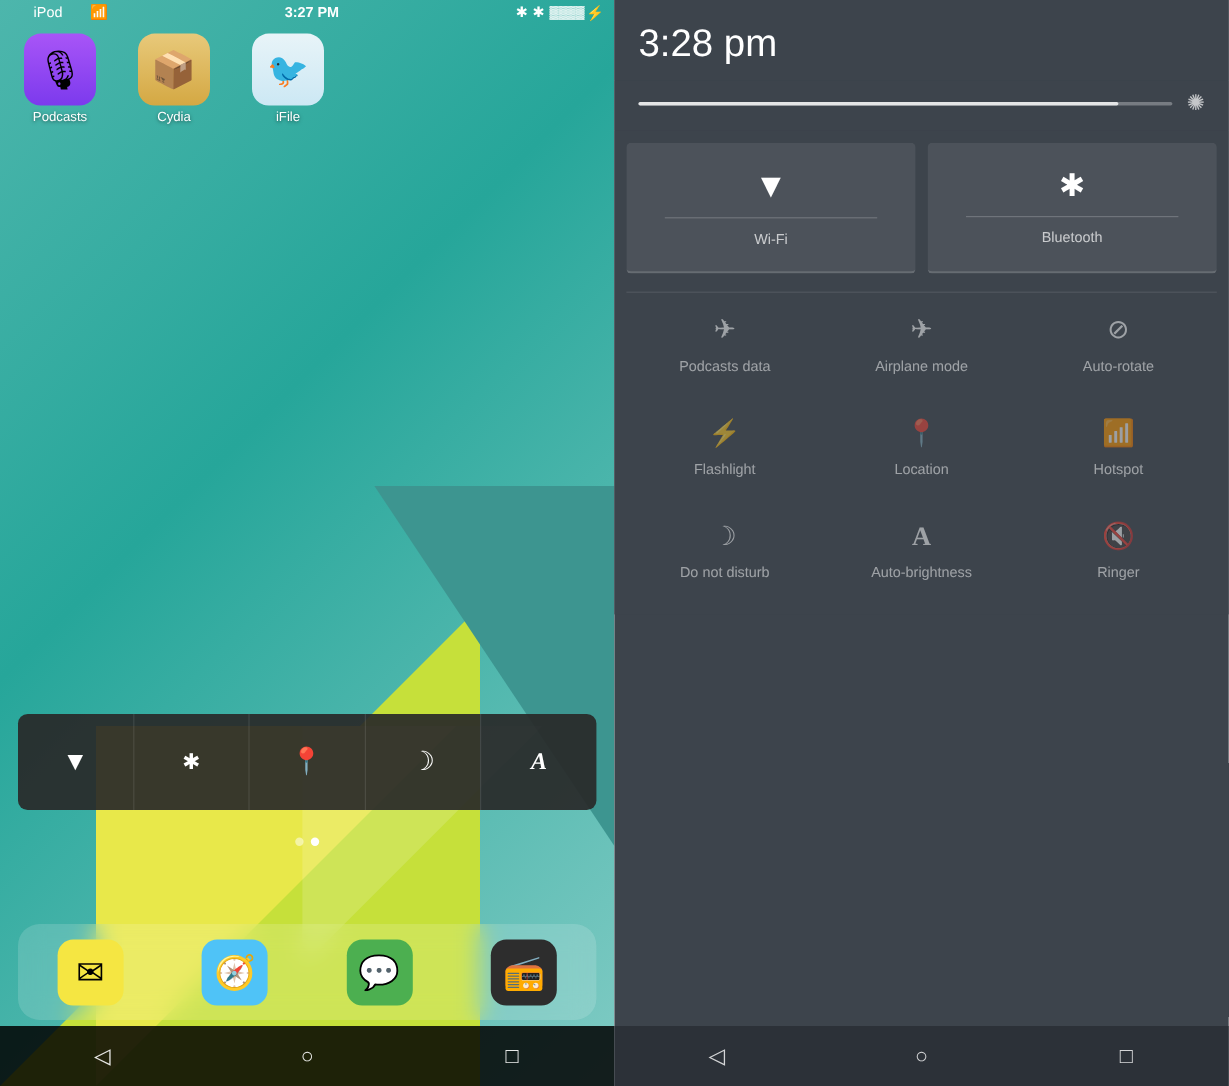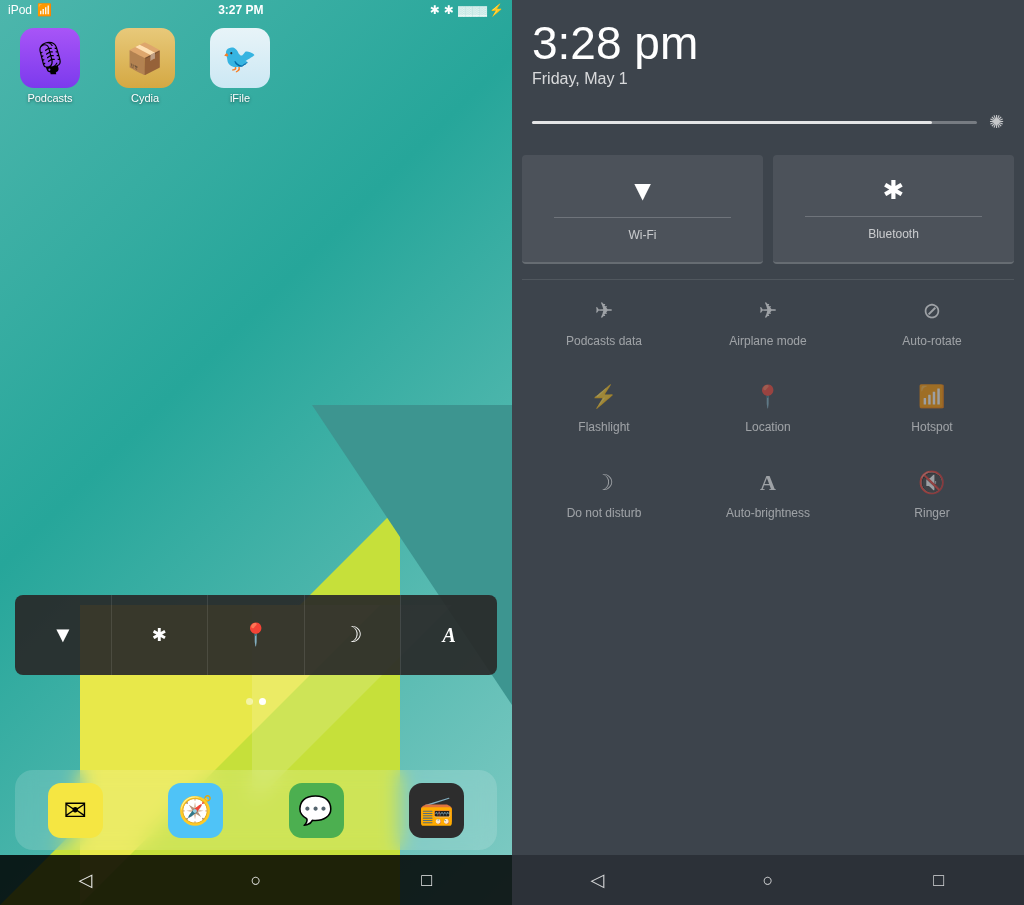--- a/index.html
+++ b/index.html
@@ -74,21 +74,21 @@
       display: flex;
       align-items: center;
       justify-content: space-between;
       padding: 0 8px;
       color: white;
       font-size: 12px;
       font-weight: 500;
       z-index: 10;
     }
 
-    .status-left { display: flex; align-items: center; gap: 5px; }
+    .status-left { display: flex; align-items: center; gap: 23px; margin-left: 20px; }
     .status-center { font-weight: 600; }
     .status-right { display: flex; align-items: center; gap: 4px; }
 
     
     #app-grid {
       position: absolute;
       top: 28px;
       left: 10px;
       right: 10px;
       display: flex;
@@ -297,21 +297,21 @@
       font-size: 18px;
     }
 
     
     #time-section {
       padding: 20px 20px 15px;
       background: #3d444c;
     }
 
     #time-display {
-      font-size: 46px;
+      font-size: 32px;
       color: white;
       font-weight: 300;
       line-height: 1;
     }
 
     #date-display {
       font-size: 16px;
       color: rgba(255,255,255,0.8);
       margin-top: 4px;
     }
@@ -548,21 +548,20 @@
       <span>□</span>
     </div>
   </div>
 </div>
 
 <div id="right-panel" style="position:relative;">
 
 
   <div id="time-section">
     <div id="time-display">3:28 pm</div>
-    <div id="date-display">Friday, May 1</div>
   </div>
 
   <div id="brightness-section">
     <div id="brightness-slider">
       <div id="brightness-fill"></div>
     </div>
     <span class="brightness-sun">✺</span>
   </div>
 
   <div id="toggle-section">

